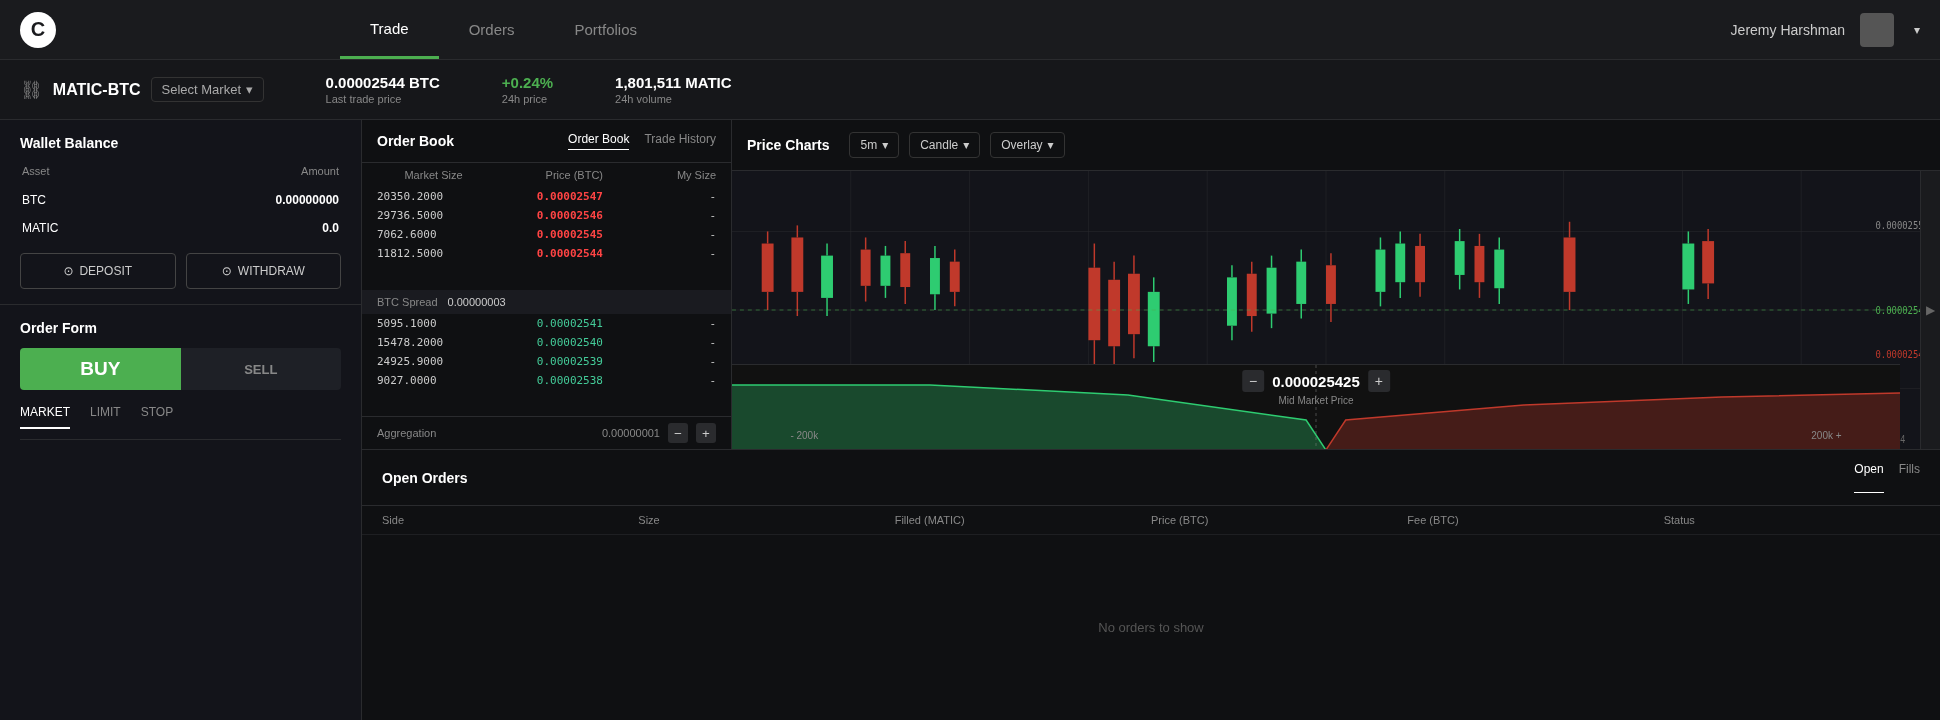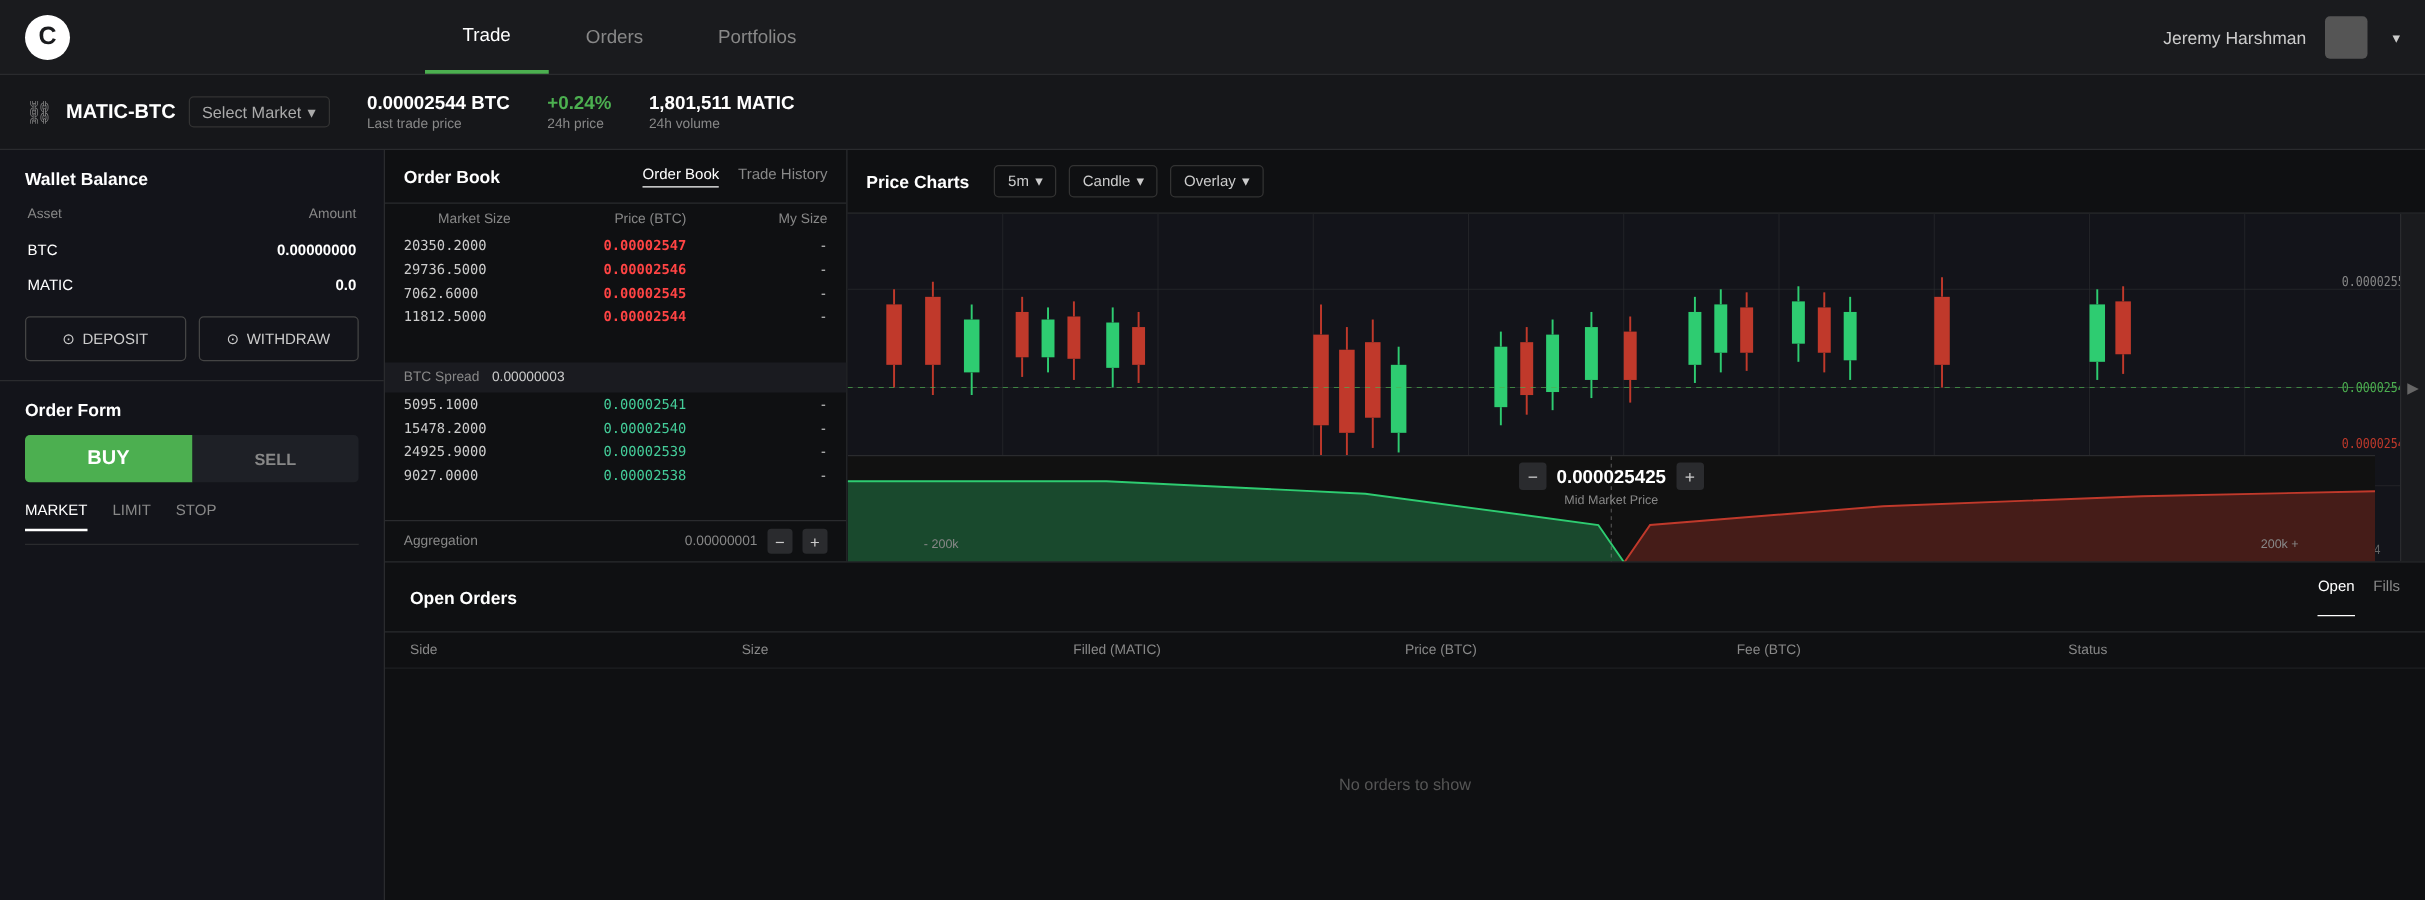--- a/index.html
+++ b/index.html
@@ -24,43 +24,43 @@
 
     
     .market-header {
       display: flex; align-items: center; background: #16171a; height: 60px;
       border-bottom: 1px solid #2a2b2e; padding: 0 20px; gap: 30px;
     }
     .market-pair { display: flex; align-items: center; gap: 10px; }
     .link-icon { color: #888; font-size: 18px; }
     .pair-name { color: #fff; font-size: 16px; font-weight: bold; }
     .select-market { display: flex; align-items: center; gap: 5px; color: #aaa; cursor: pointer; font-size: 13px; padding: 4px 10px; border: 1px solid #333; border-radius: 4px; }
-    .market-stat { display: flex; flex-direction: column; }
+    .market-stat { display: flex; flex-direction: column; margin-left: 32px; }
     .stat-value { color: #fff; font-size: 15px; font-weight: bold; }
     .stat-value.green { color: #4caf50; }
     .stat-label { color: #888; font-size: 11px; margin-top: 2px; }
 
     
     .main-layout { display: flex; height: calc(720px - 120px); }
 
     
-    .sidebar { width: 308px; background: #13141a; border-right: 1px solid #2a2b2e; display: flex; flex-direction: column; }
+    .sidebar { width: 362px; background: #13141a; border-right: 1px solid #2a2b2e; display: flex; flex-direction: column; }
     .sidebar-section { padding: 15px 20px; border-bottom: 1px solid #2a2b2e; }
     .section-title { color: #fff; font-size: 14px; font-weight: bold; margin-bottom: 12px; }
     .wallet-table { width: 100%; }
     .wallet-table th { color: #888; font-size: 11px; font-weight: normal; text-align: left; padding-bottom: 8px; margin-left: 12px; }
     .wallet-table th:last-child { text-align: right; }
     .wallet-table td { color: #fff; padding: 6px 0; }
     .wallet-table td:last-child { text-align: right; font-weight: bold; }
     .wallet-actions { display: flex; gap: 10px; margin-top: 10px; }
     .action-btn { flex: 1; padding: 10px; border: 1px solid #444; background: transparent; color: #ccc; cursor: pointer; border-radius: 4px; font-size: 12px; display: flex; align-items: center; justify-content: center; gap: 6px; }
 
     .order-form-section { padding: 15px 20px; flex: 1; }
     .buy-sell-tabs { display: flex; border-radius: 4px; overflow: hidden; margin-bottom: 15px; }
-    .buy-btn { flex: 1; padding: 10px; background: #4caf50; color: #fff; border: none; cursor: pointer; font-size: 16px; font-weight: bold; }
+    .buy-btn { flex: 1; padding: 10px; background: #4caf50; color: #fff; border: none; cursor: pointer; font-size: 19px; font-weight: bold; }
     .sell-btn { flex: 1; padding: 10px; background: #1e2026; color: #888; border: none; cursor: pointer; font-size: 13px; font-weight: bold; }
     .order-type-tabs { display: flex; gap: 20px; padding-bottom: 10px; border-bottom: 1px solid #2a2b2e; }
     .order-type { color: #888; cursor: pointer; font-size: 12px; padding-bottom: 8px; }
     .order-type.active { color: #fff; border-bottom: 2px solid #fff; }
 
     
     .content-area { flex: 1; display: flex; flex-direction: column; }
     .top-section { display: flex; flex: 0 0 55%; border-bottom: 1px solid #2a2b2e; }
     .order-book-panel { width: 370px; border-right: 1px solid #2a2b2e; display: flex; flex-direction: column; }
     .panel-header { display: flex; align-items: center; justify-content: space-between; padding: 12px 15px; border-bottom: 1px solid #2a2b2e; }

